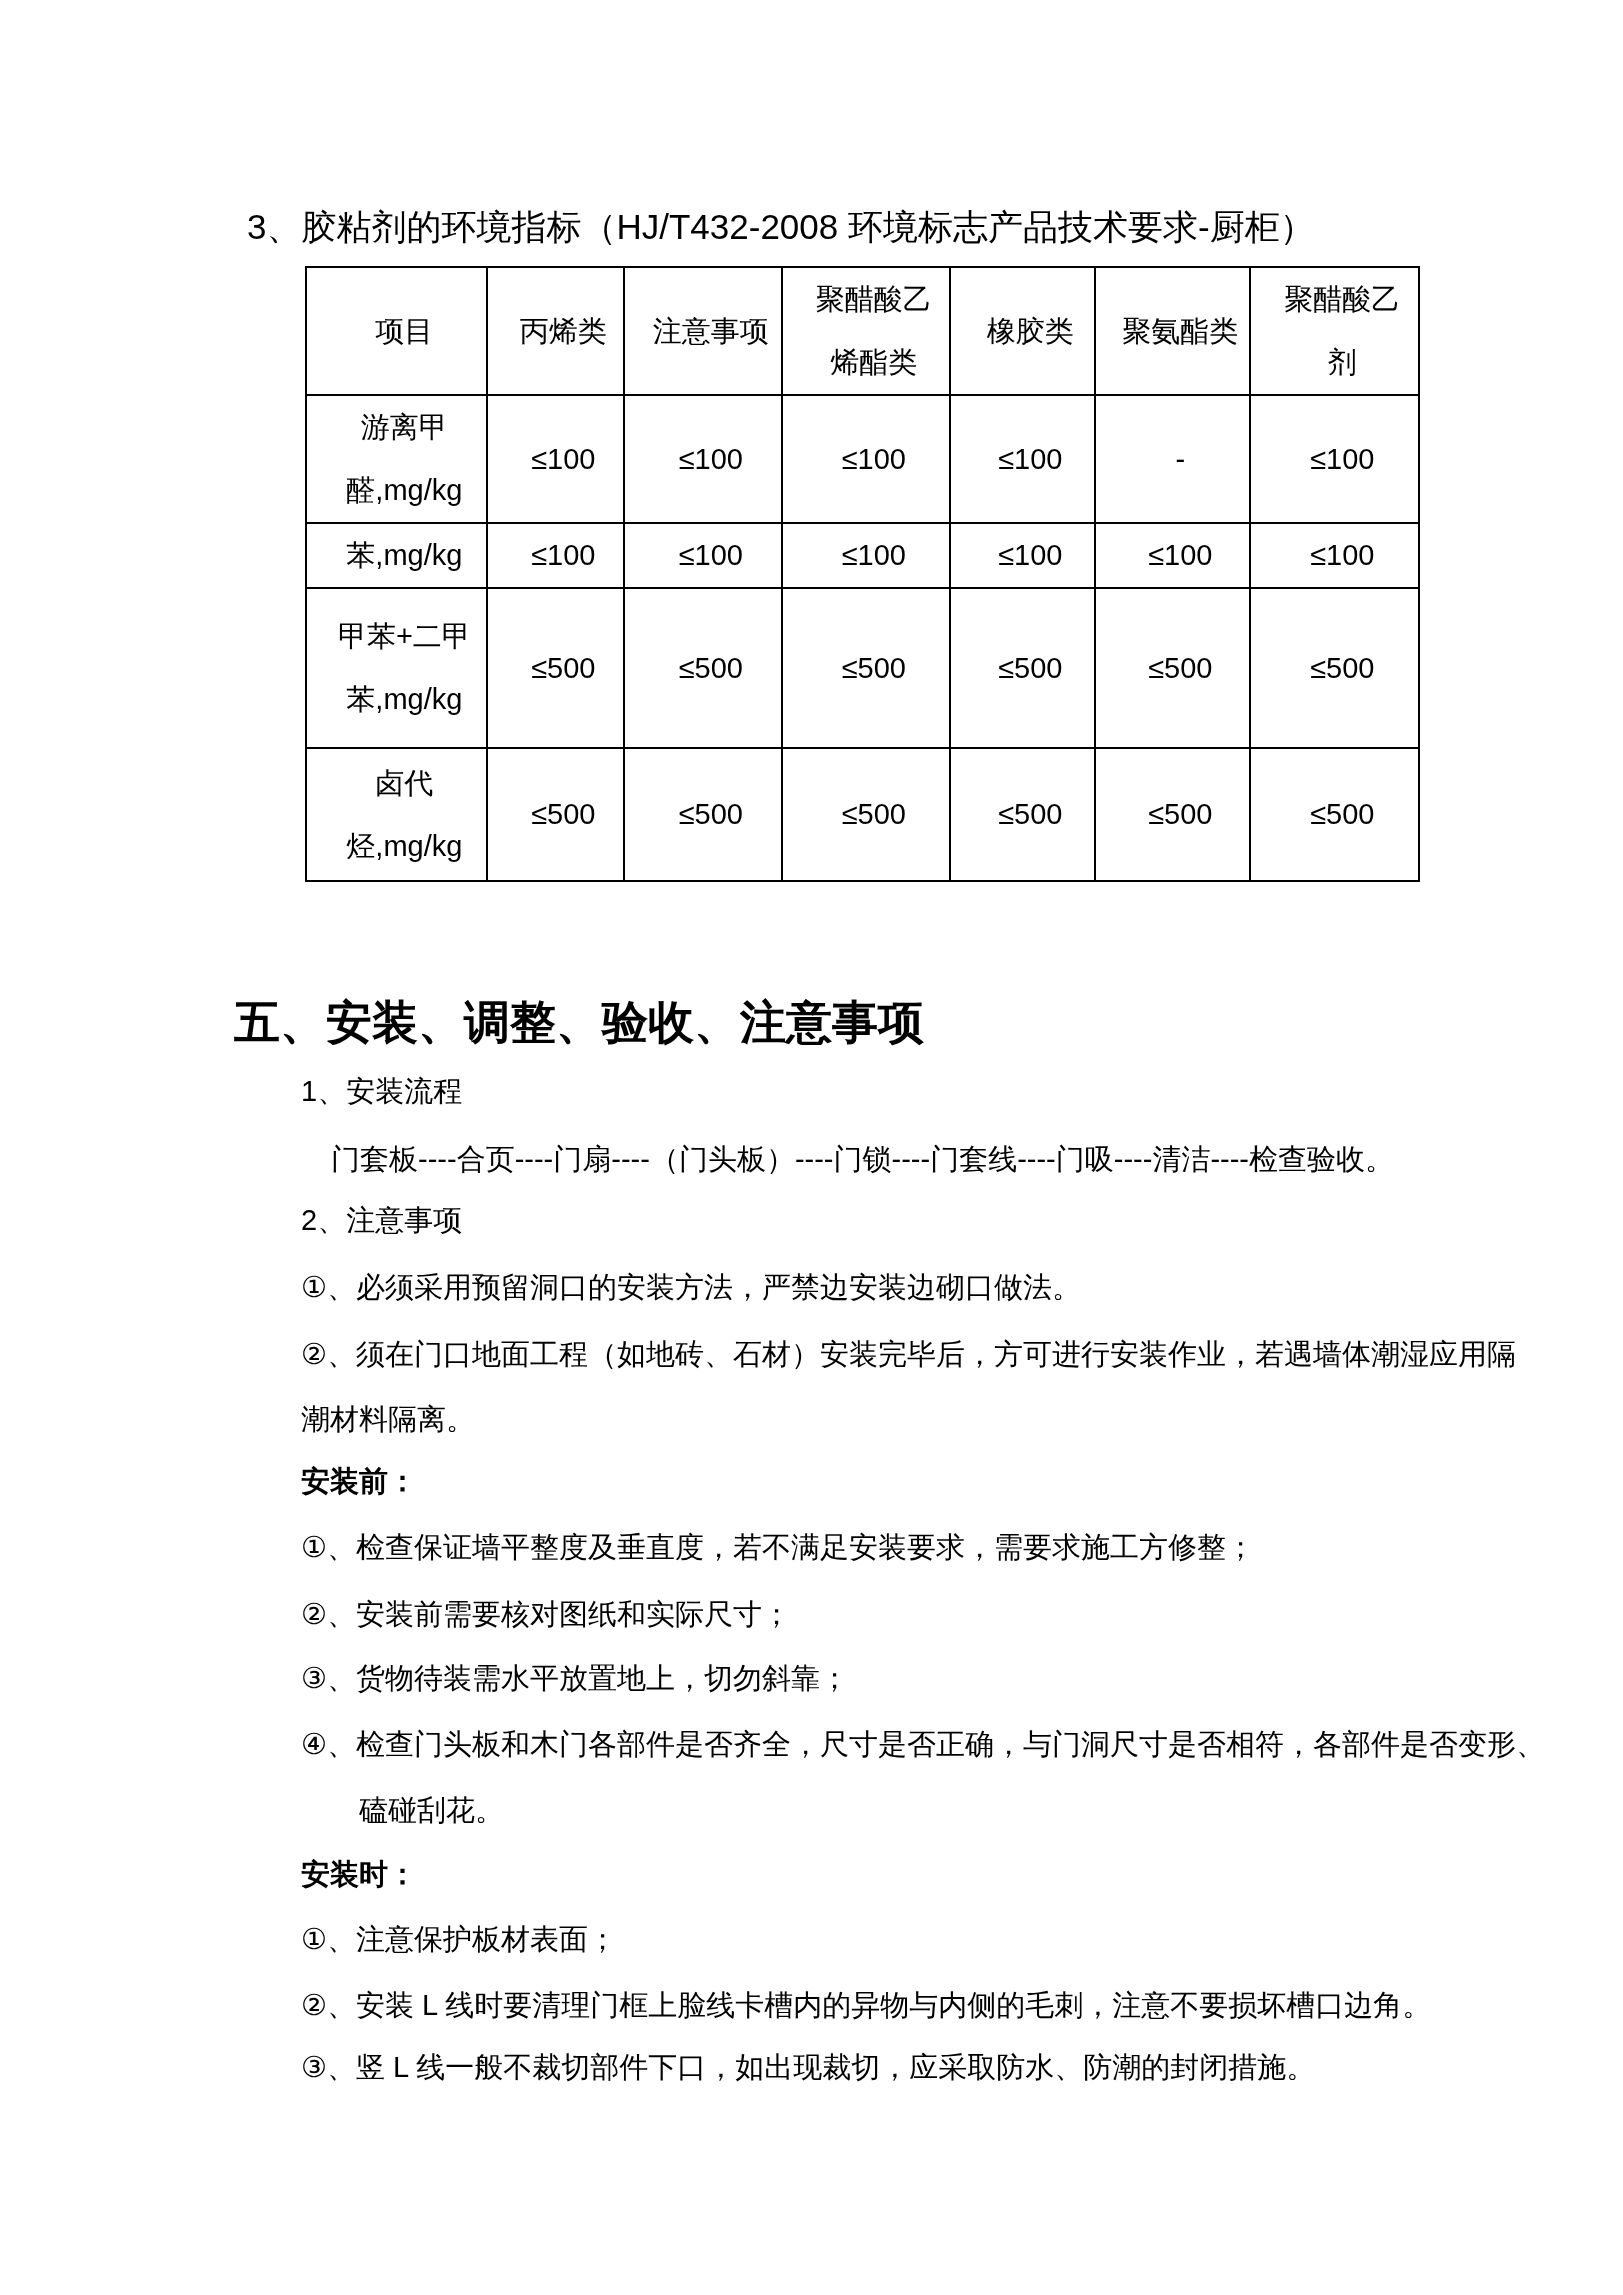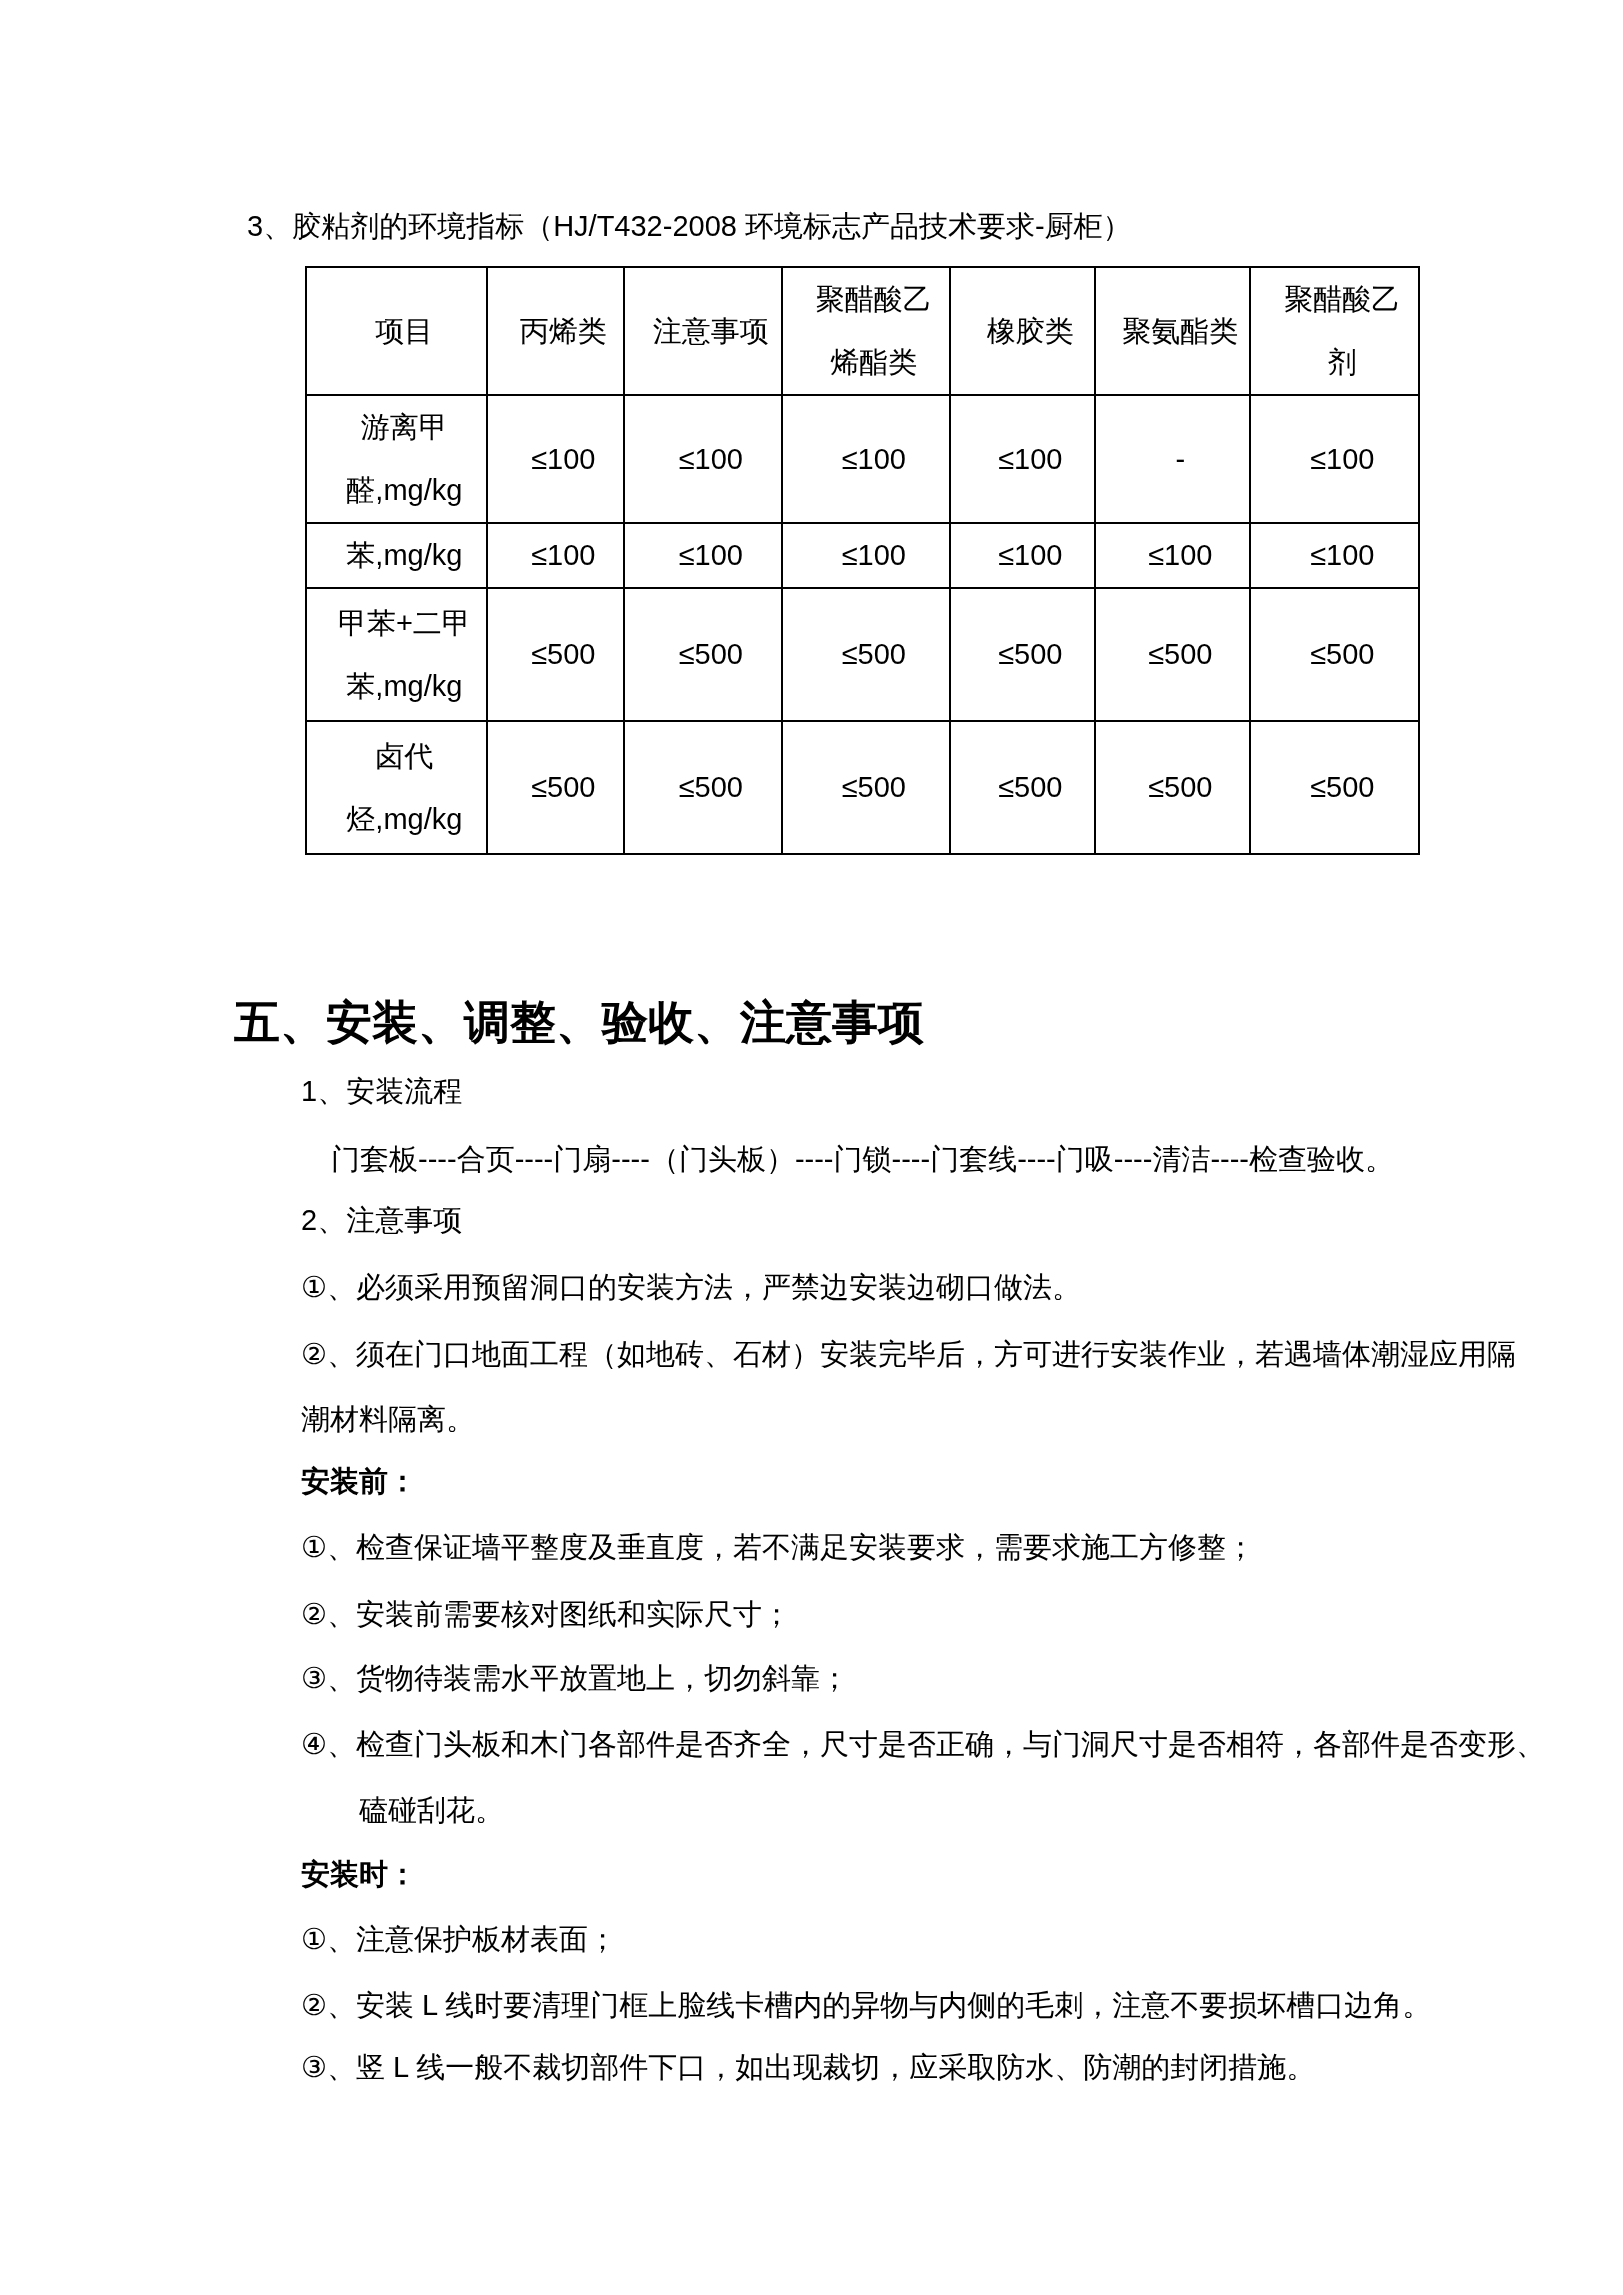--- a/index.html
+++ b/index.html
@@ -4,37 +4,37 @@
 <style>
   html,body{margin:0;padding:0;}
   body{
     width:1623px;height:2295px;
     background:#ffffff;color:#000000;
     font-family:"Liberation Sans","DejaVu Sans",sans-serif;
     position:relative;overflow:hidden;
   }
   .doc-title{
     position:absolute;left:247px;top:209px;
-    font-size:29px;line-height:35px;white-space:nowrap;
+    font-size:35px;line-height:35px;white-space:nowrap;
   }
   table.env{
     position:absolute;left:305px;top:266px;
     border-collapse:collapse;table-layout:fixed;
     width:1114px;
   }
   table.env td{
     border:2px solid #000;
     font-size:29px;line-height:63px;
     padding:0 0 0 15.7px;vertical-align:middle;text-align:center;
     white-space:pre-line;
   }
   tr.h-header{height:126px;}
   tr.h-r1{height:103px;}
   tr.h-r2{height:60px;}
-  tr.h-r3{height:133px;margin-top:36px;}
+  tr.h-r3{height:160px;margin-top:36px;}
   tr.h-r4{height:133px;}
   tr.h-r5{height:120px;}
   .sec-heading{
     position:absolute;left:234px;top:996px;
     font-size:46px;line-height:52px;font-weight:bold;white-space:nowrap;
   }
   .line{
     position:absolute;left:0;width:1623px;height:65px;
     font-size:29px;line-height:65px;white-space:nowrap;
   }

